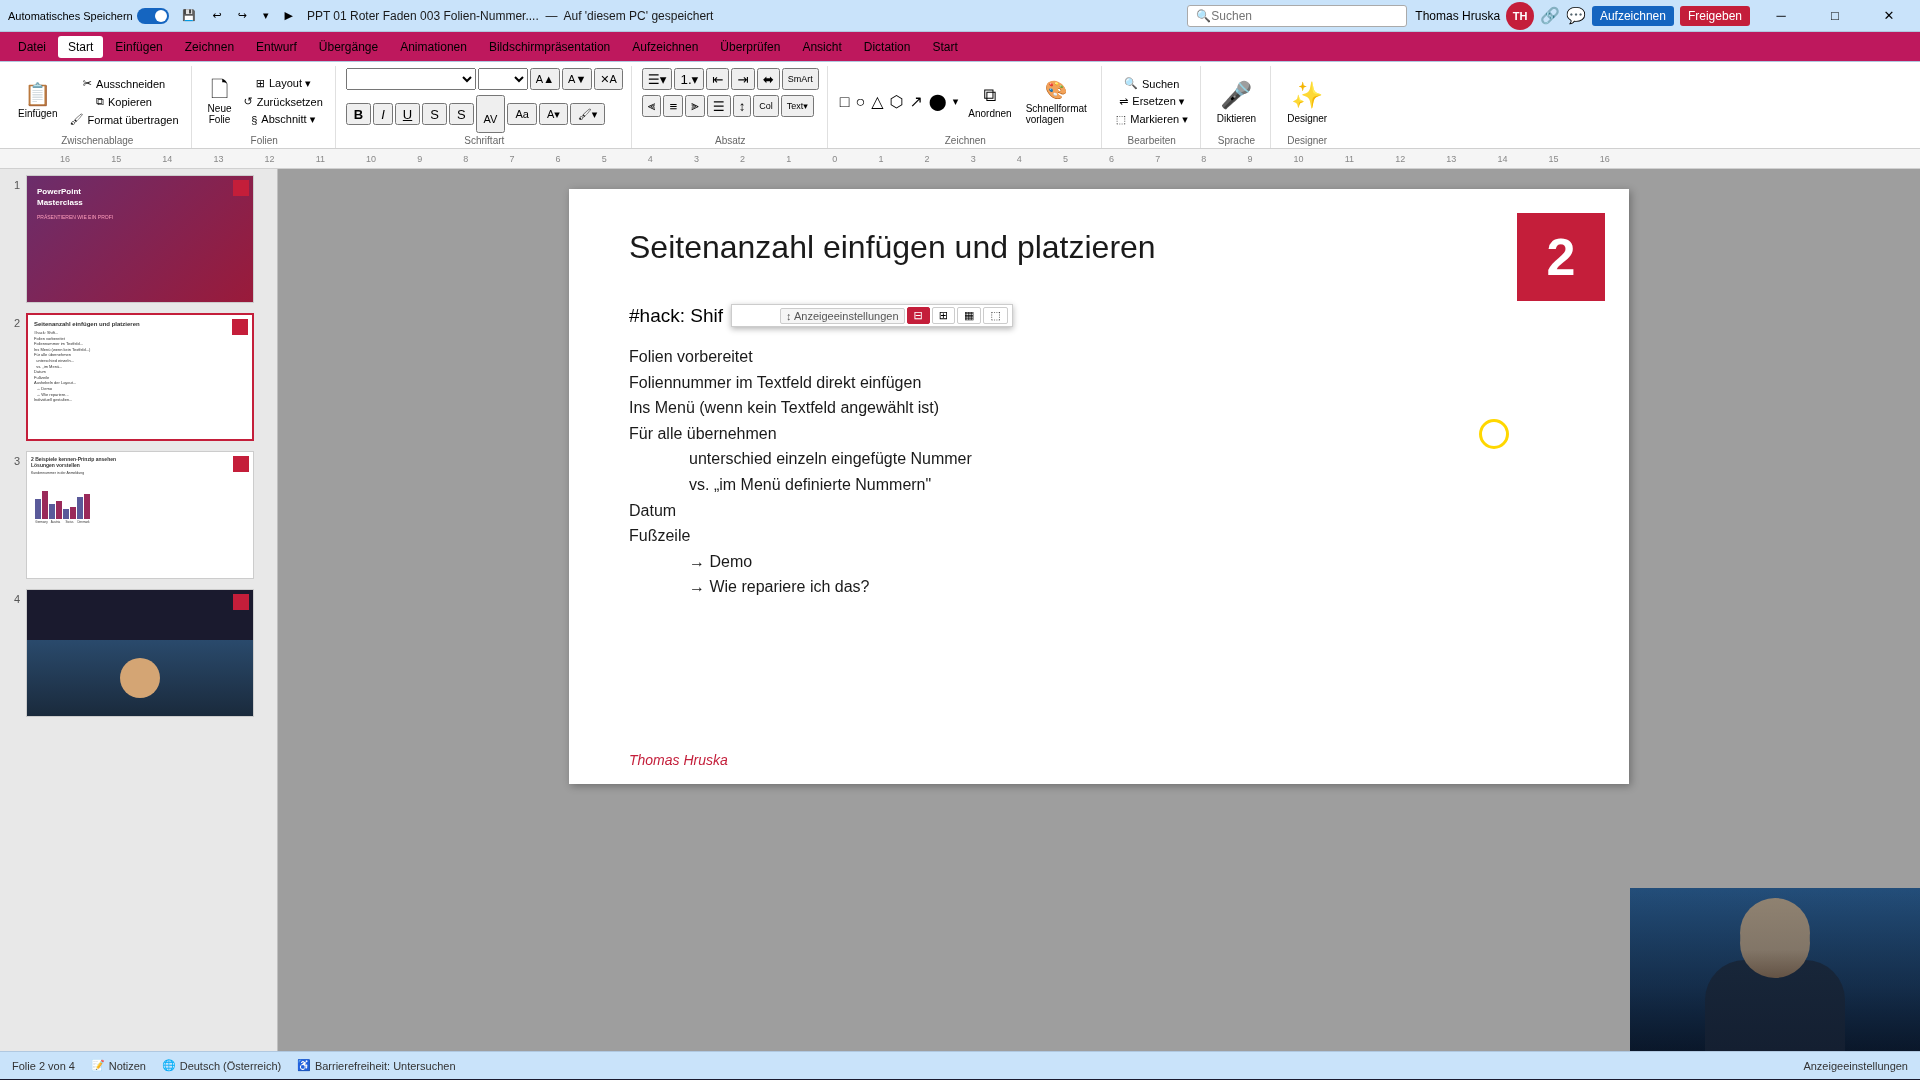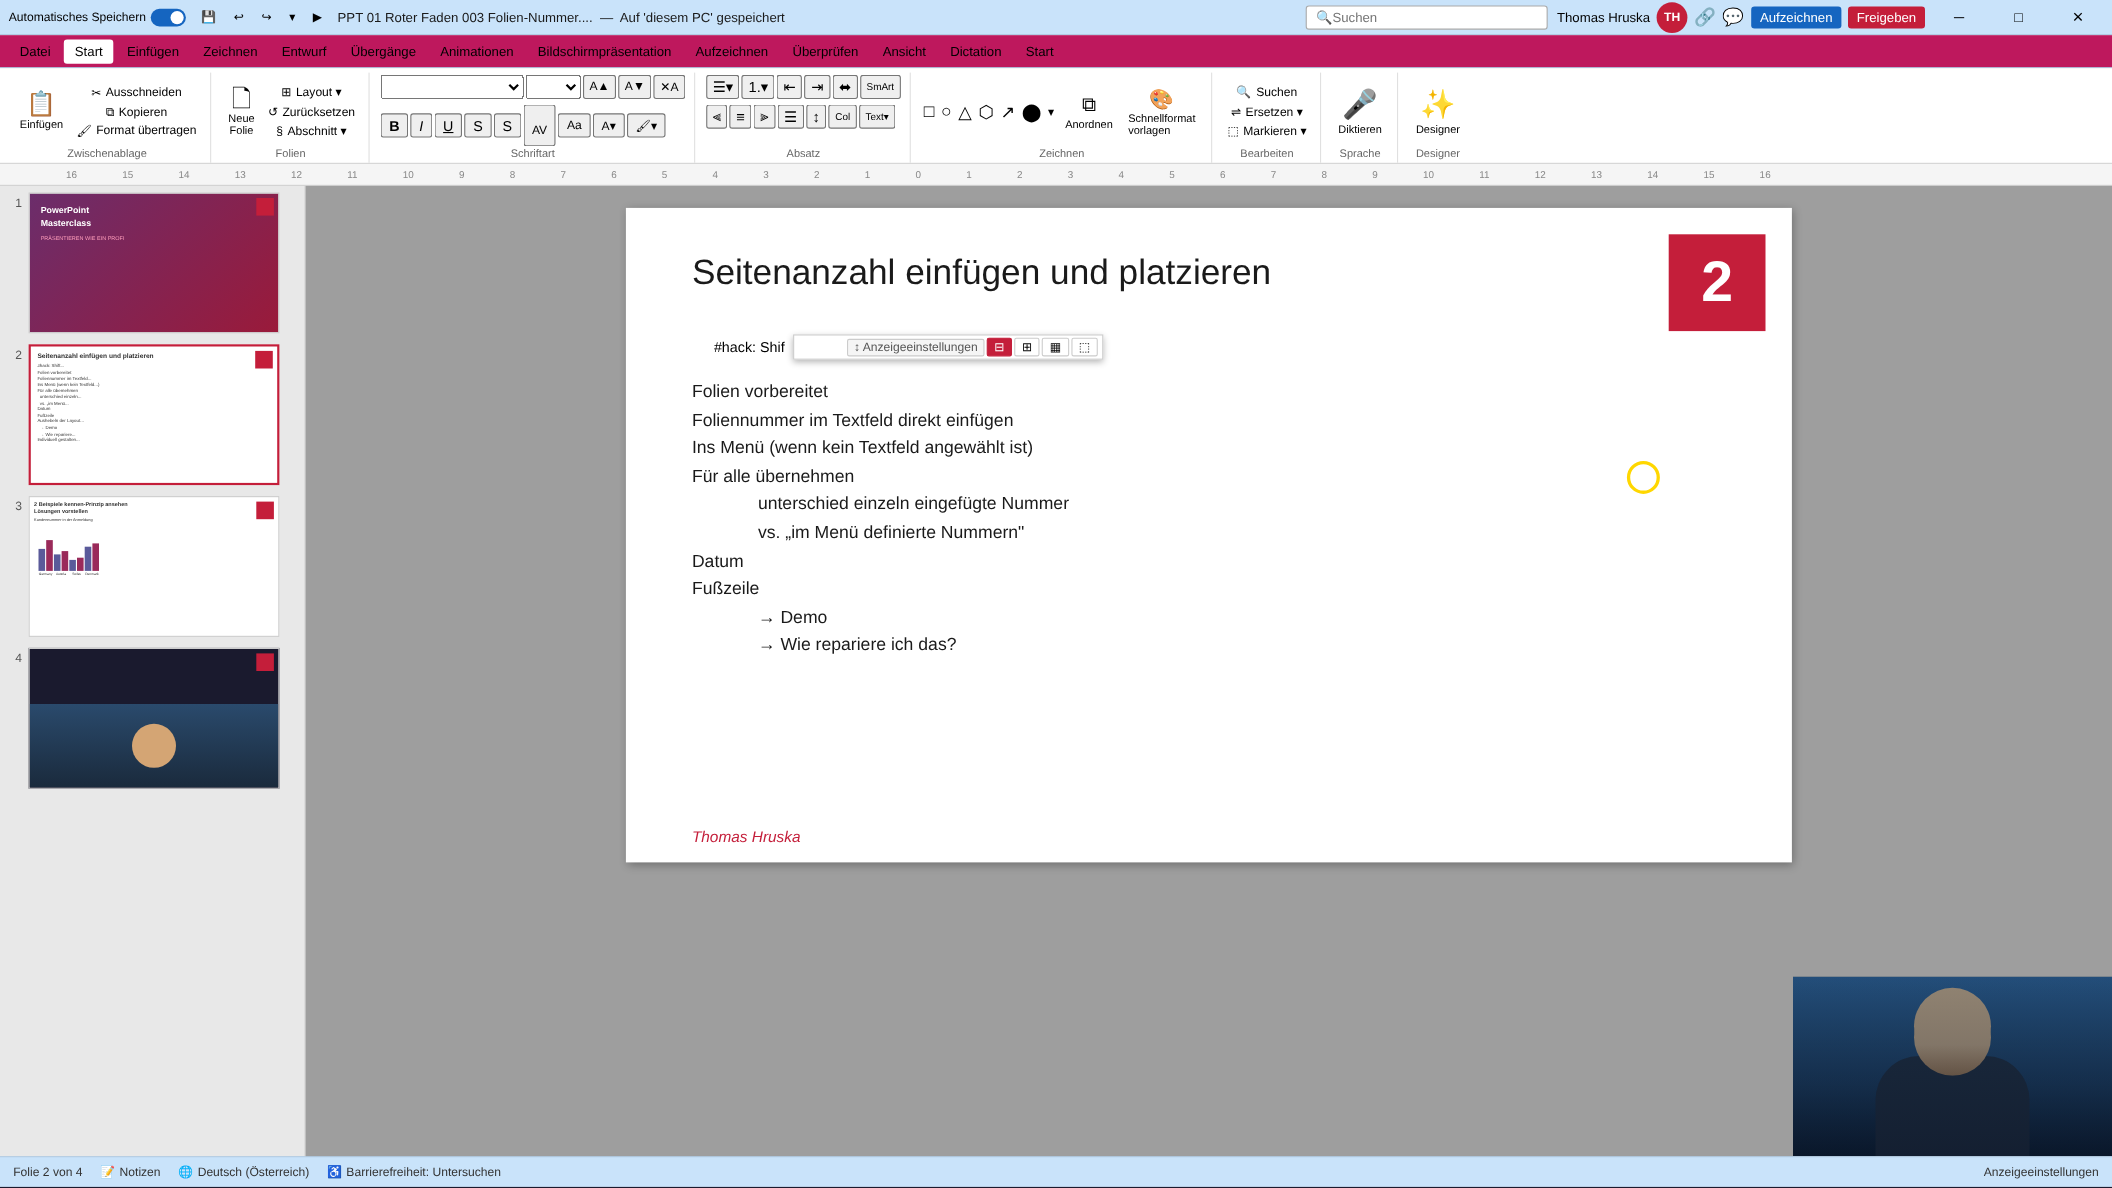--- a/index.html
+++ b/index.html
@@ -643,21 +643,21 @@
   <div id="canvas-area" style="position:relative;">
     <div id="slide-canvas">
 
       <div class="slide-number-box">
         <span>2</span>
       </div>
 
       <div class="slide-title-text">Seitenanzahl einfügen und platzieren</div>
 
       <div style="position:absolute; top:115px; left:60px; display:flex; align-items:center; gap:8px;">
-        <span style="font-size:13px;margin-left:20px;">#hack: Shif</span>
+        <span style="font-size:19px;">#hack: Shif</span>
 
         <div class="floating-toolbar" style="position:relative; top:auto; left:auto; box-shadow:0 2px 6px rgba(0,0,0,0.3);padding-left:48px;">
           <span class="ft-btn inactive" style="font-size:11px; color:#555; border:1px solid #ccc; background:#f5f5f5;">↕ Anzeigeeinstellungen</span>
           <span class="ft-btn active" style="background:#c41e3a; color:white; border:1px solid #c41e3a; padding:1px 6px;">⊟</span>
           <span class="ft-btn inactive" style="border:1px solid #ccc; padding:1px 6px;">⊞</span>
           <span class="ft-btn inactive" style="border:1px solid #ccc; padding:1px 6px;">▦</span>
           <span class="ft-btn inactive" style="border:1px solid #ccc; padding:1px 6px;">⬚</span>
         </div>
       </div>
 

